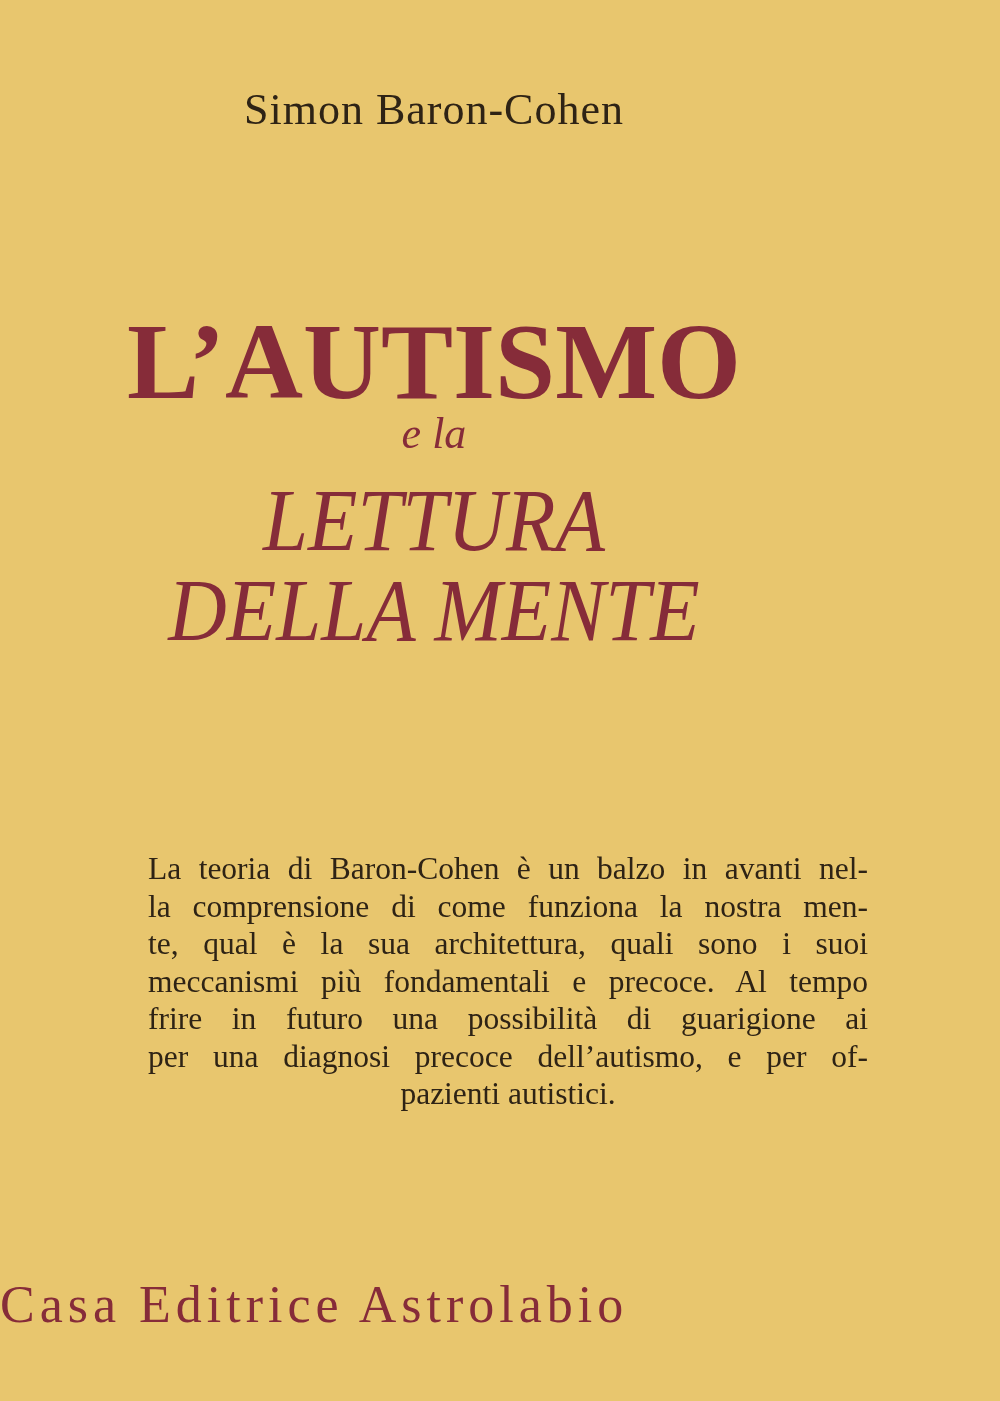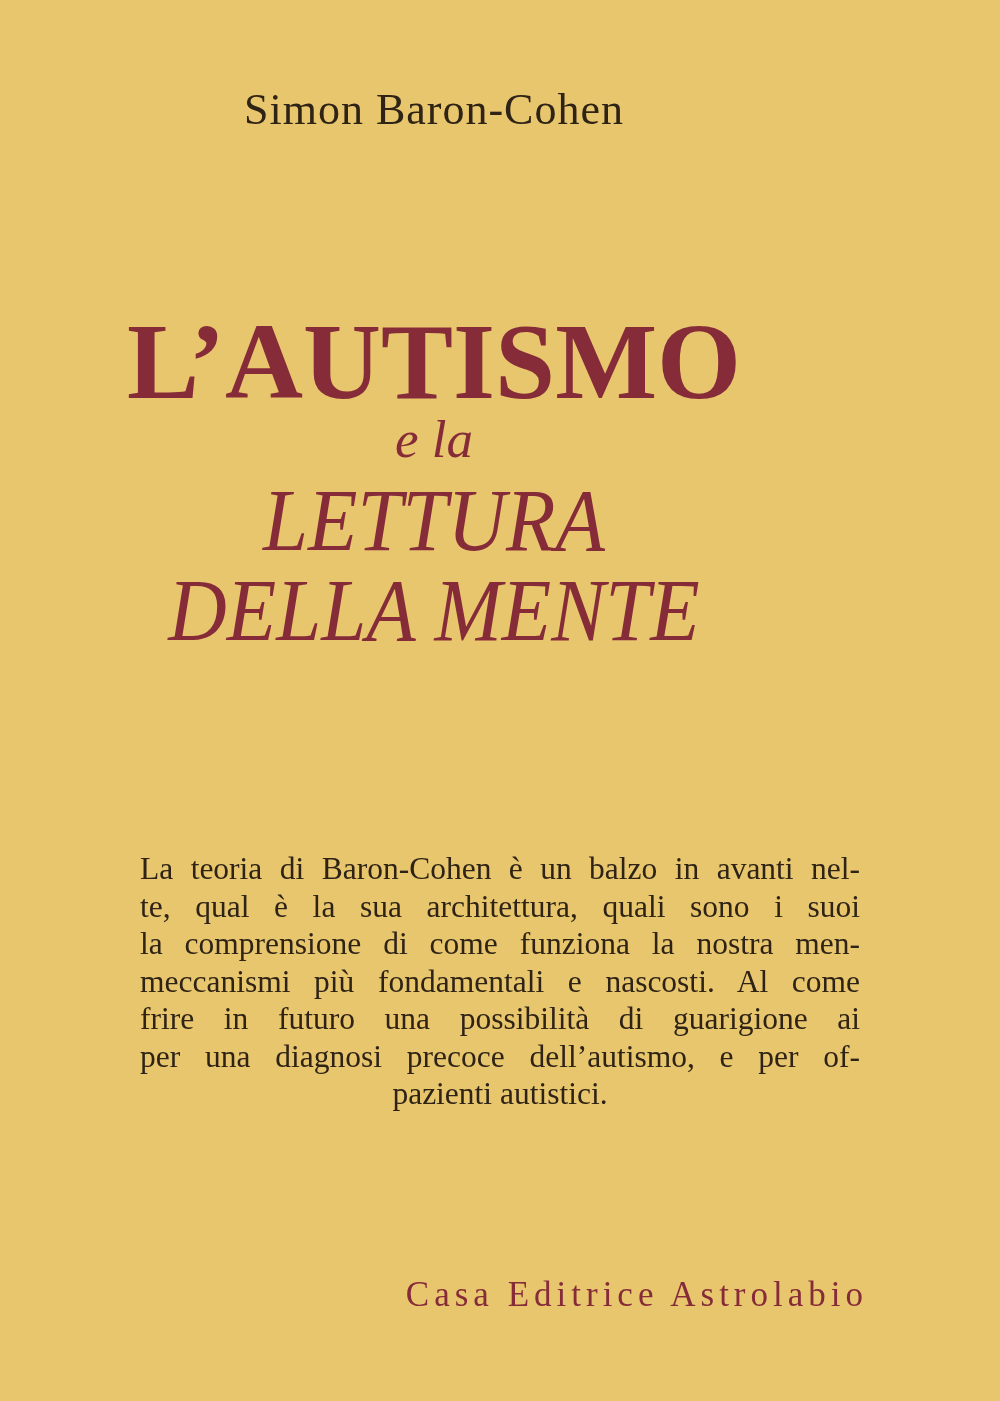--- a/index.html
+++ b/index.html
@@ -26,76 +26,75 @@
     position:absolute;top:303px;left:0;right:0;
     text-align:center;
     font-size:108px;line-height:1.1;
     color:var(--red);
     font-weight:bold;
   }
   .connector{
     position:absolute;top:408px;left:0;right:0;
     text-align:center;
     font-style:italic;
-    font-size:53px;line-height:1.2;
+    font-size:44px;line-height:1.2;
     color:var(--red);
   }
   .subtitle{
     position:absolute;top:476px;left:0;right:0;
     text-align:center;
     font-style:italic;
     font-size:88px;line-height:90px;
     color:var(--red);
     transform:scaleX(0.92);
     transform-origin:50% 0;
   }
   .blurb{
-    position:absolute;top:850px;left:140px;
+    position:absolute;top:850px;left:148px;
     width:720px;
     font-size:31.5px;line-height:37.5px;
     color:var(--dark);
   }
   .blurb-line{
     text-align:justify;
     text-align-last:justify;
     text-justify:inter-word;
     white-space:nowrap;
   }
   .blurb-line:last-child{
     text-align:left;
     text-align-last:center;
   }
   .publisher{
     position:absolute;top:1274px;left:0;right:0;
-    text-align:right;
-    font-size:35px;line-height:1.2;
+    text-align:left;
+    font-size:52px;line-height:1.2;
     letter-spacing:5px;
     color:var(--red);
-    margin-left:31px;
   }
 </style>
 </head>
 <body>
 
 <div class="cover">
   <div class="author">Simon Baron-Cohen</div>
 
   <div class="title">L’AUTISMO</div>
 
   <div class="connector">e la</div>
 
   <div class="subtitle">
     <div>LETTURA</div>
     <div>DELLA MENTE</div>
   </div>
 
   <div class="blurb">
       <div class="blurb-line">La teoria di Baron-Cohen è un balzo in avanti nel-</div>
+      <div class="blurb-line">la comprensione di come funziona la nostra men-</div>
       <div class="blurb-line">te, qual è la sua architettura, quali sono i suoi</div>
-      <div class="blurb-line">la comprensione di come funziona la nostra men-</div>
-      <div class="blurb-line">meccanismi più fondamentali e nascosti. Al come</div>
+      <div class="blurb-line">meccanismi più fondamentali e precoce. Al tempo</div>
       <div class="blurb-line">frire in futuro una possibilità di guarigione ai</div>
       <div class="blurb-line">per una diagnosi precoce dell’autismo, e per of-</div>
       <div class="blurb-line">pazienti autistici.</div>
     </div>
 
   <div class="publisher">Casa Editrice Astrolabio</div>
 </div>
 
 </body></html>

